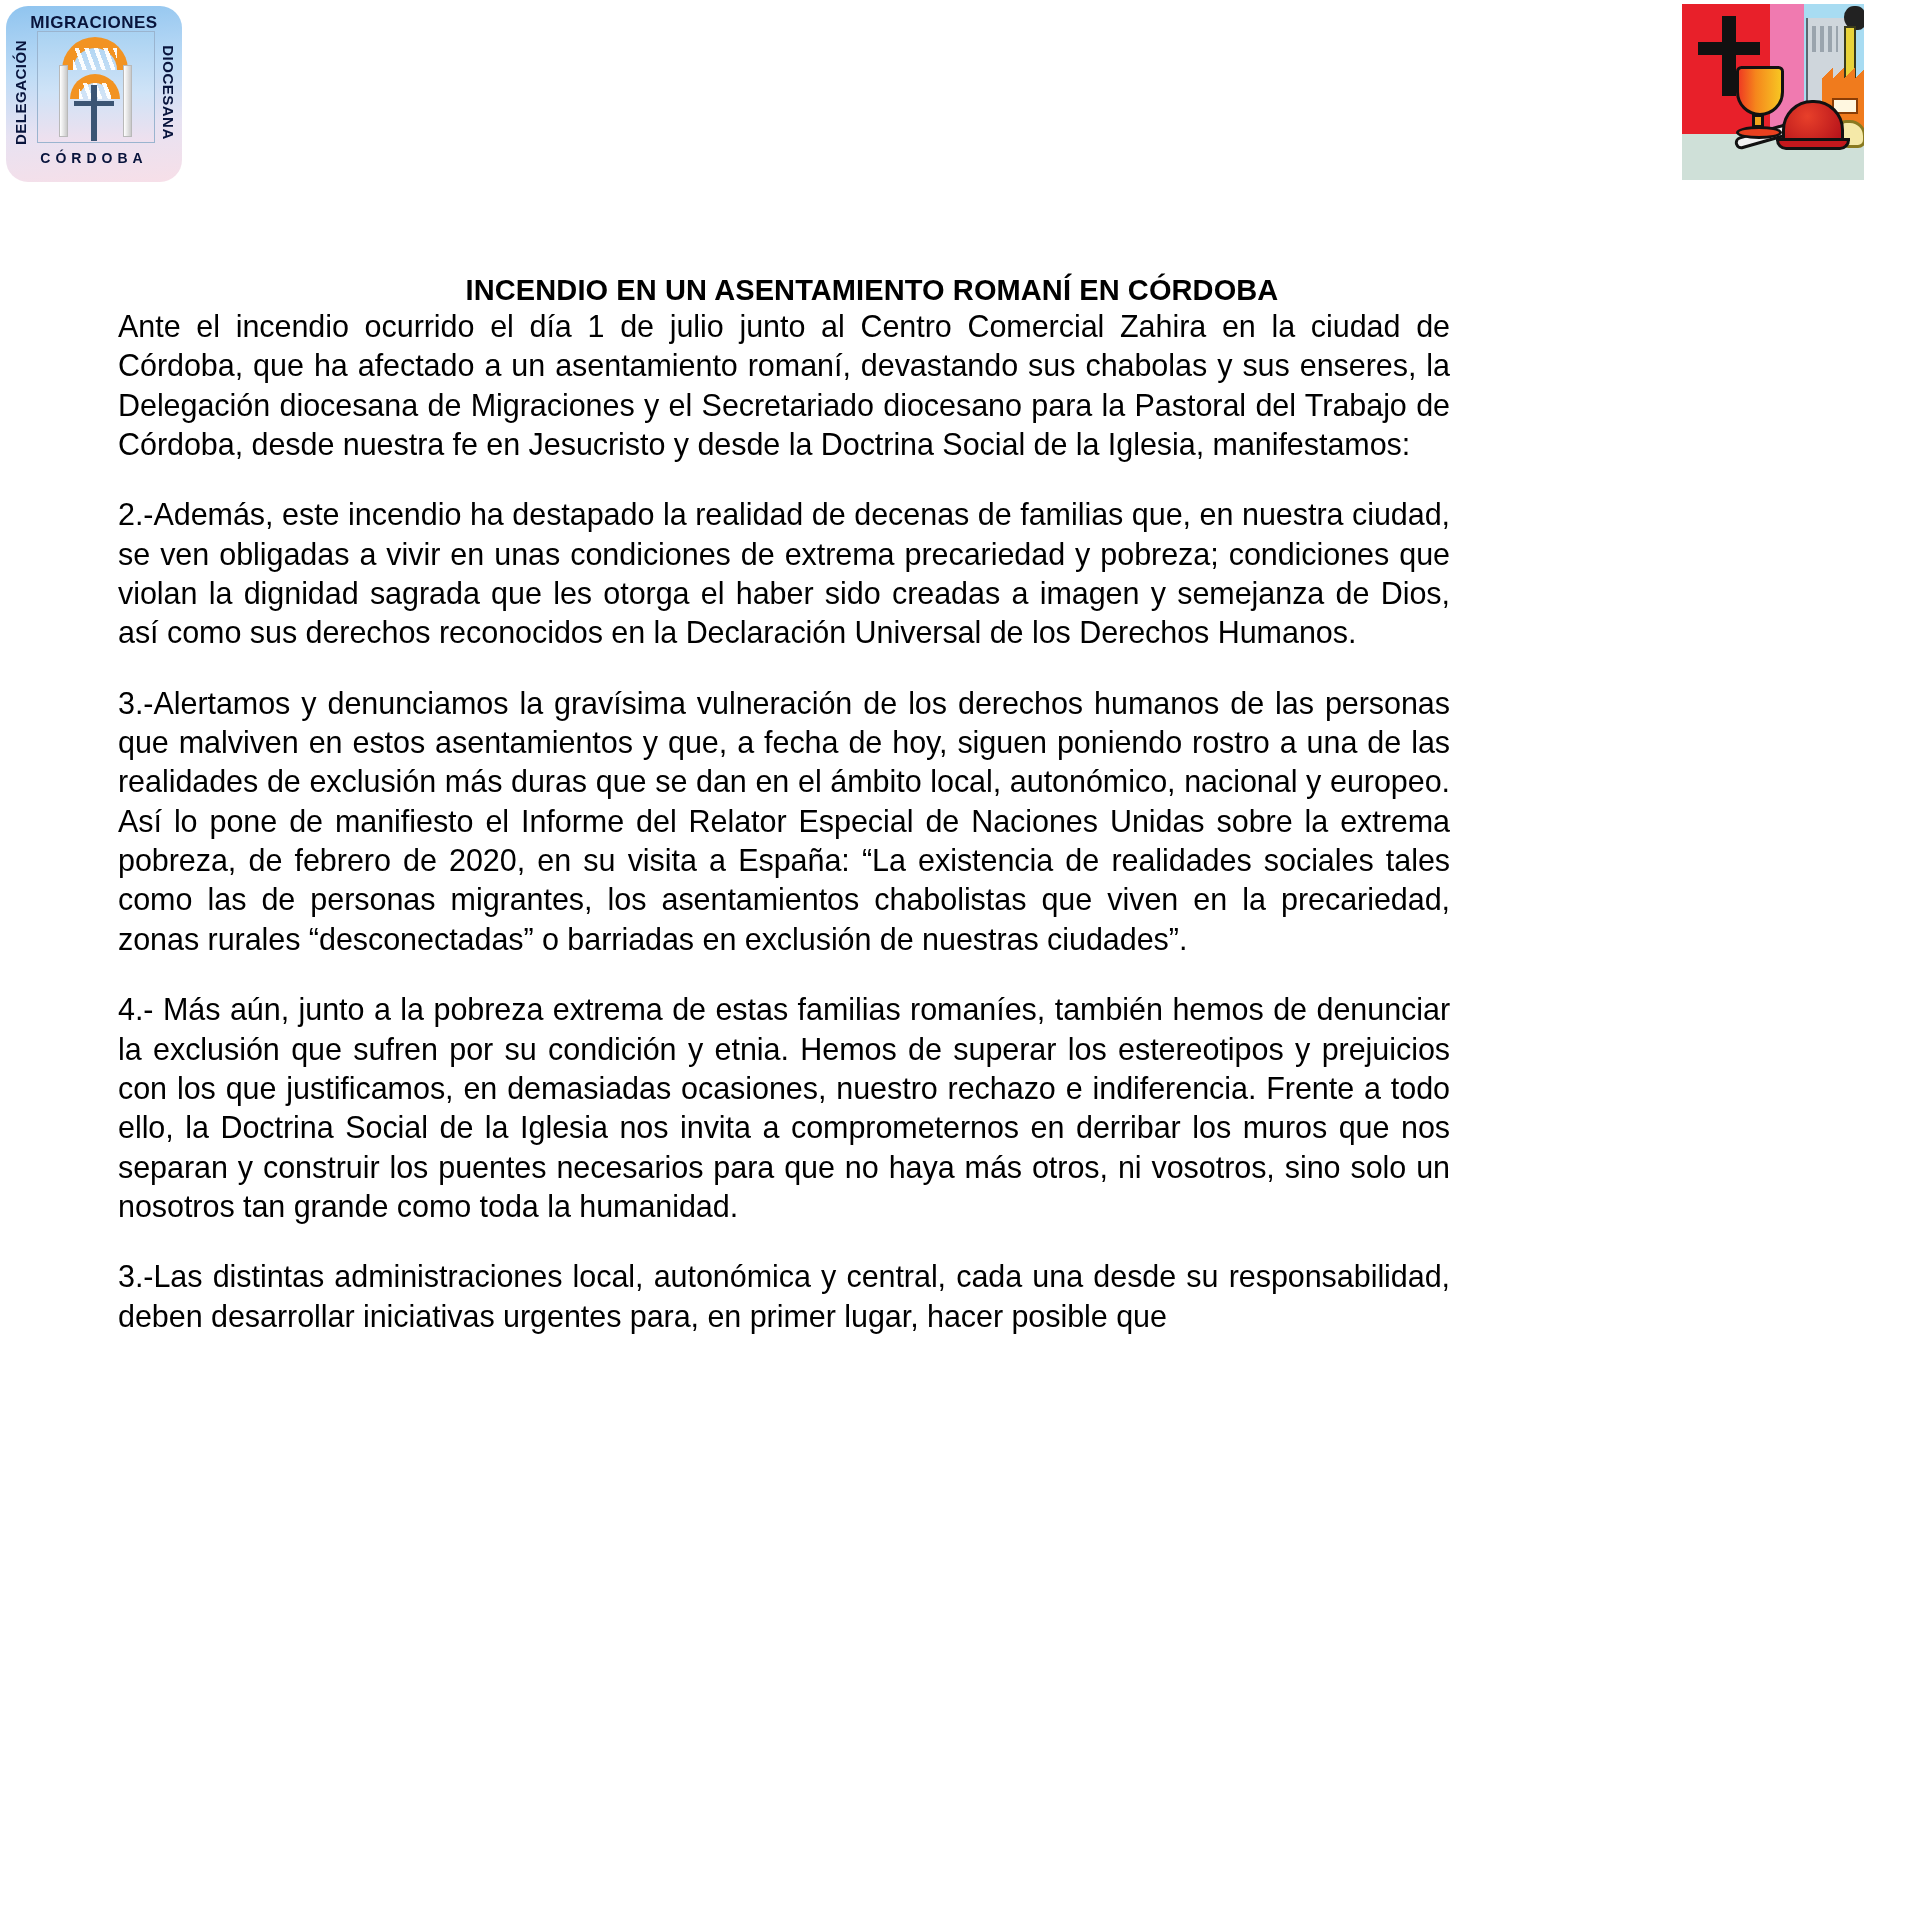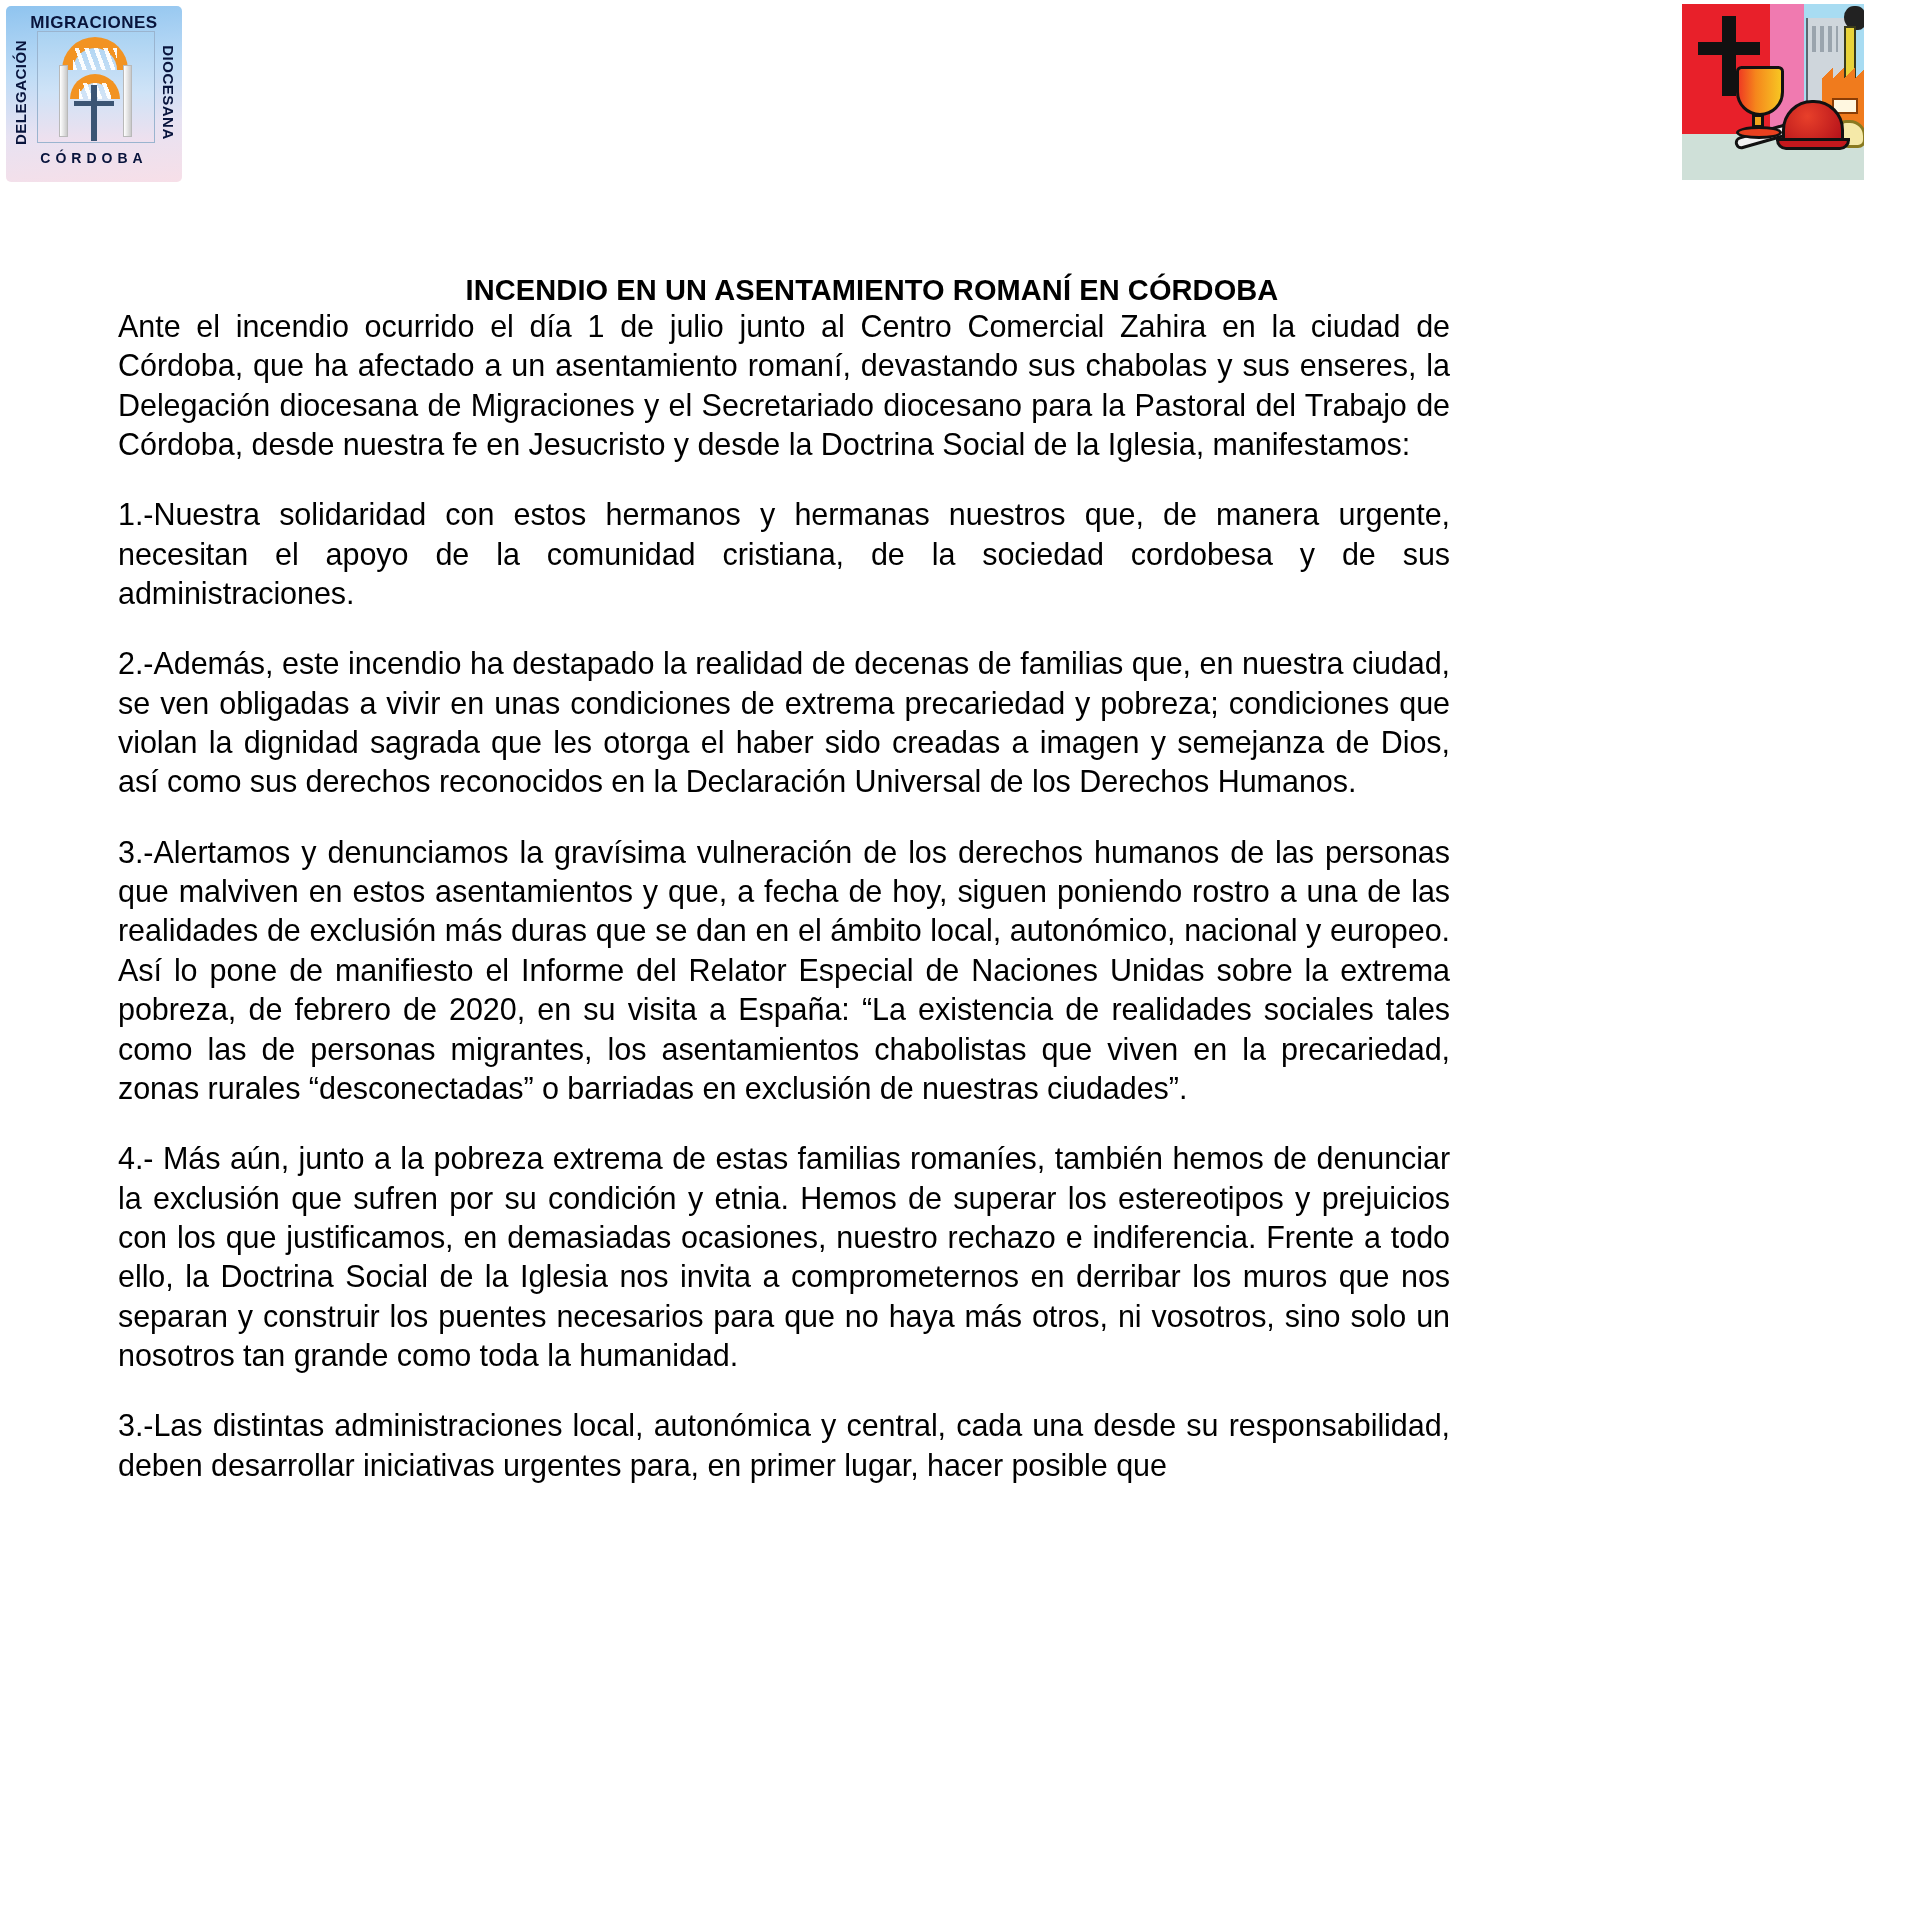--- a/index.html
+++ b/index.html
@@ -23,21 +23,21 @@
     width: 1920px;
   }
 
   
   .logo-left {
     position: absolute;
     left: 6px;
     top: 6px;
     width: 176px;
     height: 176px;
-    border-radius: 5px;
+    border-radius: 22px;
     background: linear-gradient(175deg, #8fc4ef 0%, #bfdcf6 38%, #e7e2f2 68%, #f7dfe8 100%);
     overflow: hidden;
   }
   .logo-left .inner-frame {
     position: absolute;
     left: 31px;
     top: 25px;
     width: 116px;
     height: 110px;
     border: 1px solid #9ab4cf;
@@ -236,18 +236,17 @@
     <div class="lr-cup-stem"></div>
     <div class="lr-cup"></div>
   </div>
 
 </div>
 
 <h1 class="doc-title">INCENDIO EN UN ASENTAMIENTO ROMANÍ EN CÓRDOBA</h1>
 
 <div class="body-wrap">
   <p class="para">Ante el incendio ocurrido el día 1 de julio junto al Centro Comercial Zahira en la ciudad de Córdoba, que ha afectado a un asentamiento romaní, devastando sus chabolas y sus enseres, la Delegación diocesana de Migraciones y el Secretariado diocesano para la Pastoral del Trabajo de Córdoba, desde nuestra fe en Jesucristo y desde la Doctrina Social de la Iglesia, manifestamos:</p>
-  <p class="para">1.-Nuestra solidaridad con estos hermanos y hermanas nuestros que, de manera urgente, necesitan el apoyo de la comunidad cristiana, de la sociedad cordobesa y de sus administraciones.</p>
   <p class="para">2.-Además, este incendio ha destapado la realidad de decenas de familias que, en nuestra ciudad, se ven obligadas a vivir en unas condiciones de extrema precariedad y pobreza; condiciones que violan la dignidad sagrada que les otorga el haber sido creadas a imagen y semejanza de Dios, así como sus derechos reconocidos en la Declaración Universal de los Derechos Humanos.</p>
   <p class="para">3.-Alertamos y denunciamos la gravísima vulneración de los derechos humanos de las personas que malviven en estos asentamientos y que, a fecha de hoy, siguen poniendo rostro a una de las realidades de exclusión más duras que se dan en el ámbito local, autonómico, nacional y europeo. Así lo pone de manifiesto el Informe del Relator Especial de Naciones Unidas sobre la extrema pobreza, de febrero de 2020, en su visita a España: “La existencia de realidades sociales tales como las de personas migrantes, los asentamientos chabolistas que viven en la precariedad, zonas rurales “desconectadas” o barriadas en exclusión de nuestras ciudades”.</p>
   <p class="para">4.- Más aún, junto a la pobreza extrema de estas familias romaníes, también hemos de denunciar la exclusión que sufren por su condición y etnia. Hemos de superar los estereotipos y prejuicios con los que justificamos, en demasiadas ocasiones, nuestro rechazo e indiferencia. Frente a todo ello, la Doctrina Social de la Iglesia nos invita a comprometernos en derribar los muros que nos separan y construir los puentes necesarios para que no haya más otros, ni vosotros, sino solo un nosotros tan grande como toda la humanidad.</p>
   <p class="para">3.-Las distintas administraciones local, autonómica y central, cada una desde su responsabilidad, deben desarrollar iniciativas urgentes para, en primer lugar, hacer posible que</p>
 </div>
 
 </body></html>

